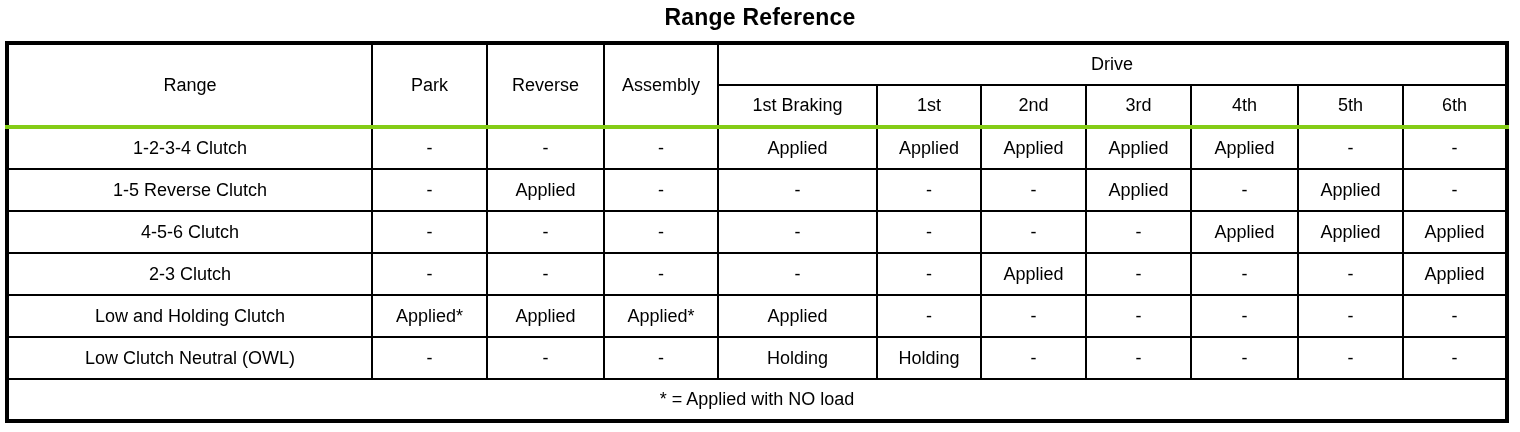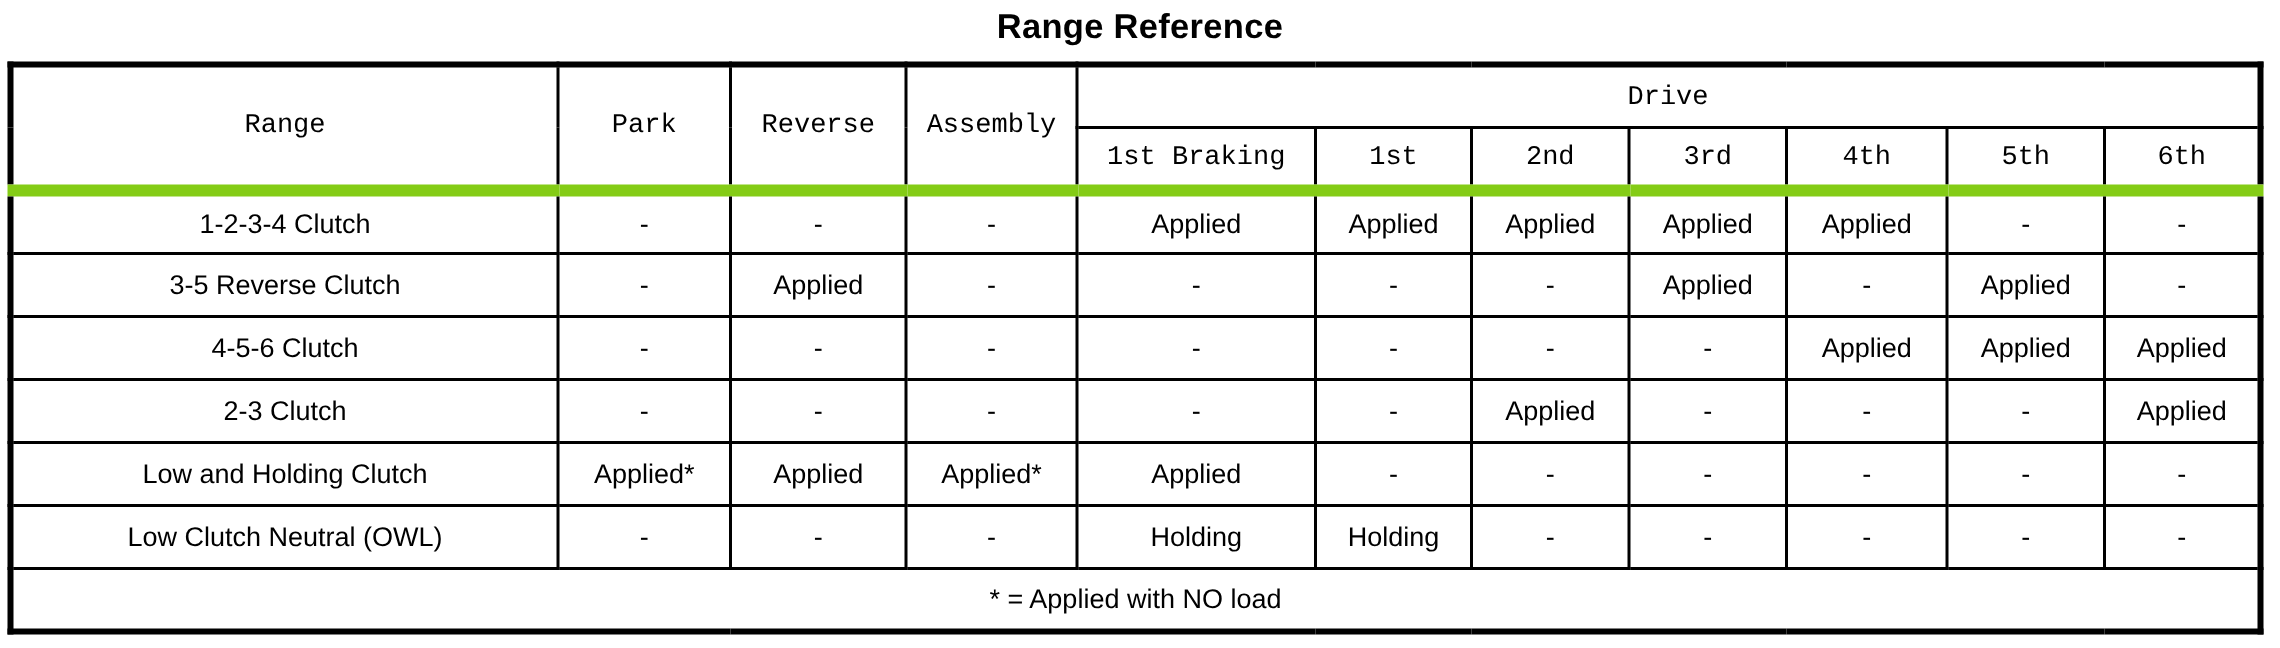--- a/index.html
+++ b/index.html
@@ -41,21 +41,20 @@
     font-weight: normal;
     padding: 0;
     height: 42px;
     box-sizing: border-box;
     text-align: center;
     vertical-align: middle;
     white-space: nowrap;
   }
   th.hdr {
     font-weight: bold;
-    font-family: Liberation Mono, monospace;
   }
   th.range-hdr {
     vertical-align: bottom;
     padding-bottom: 4px;
     height: 90px;
   }
   th.rowspan-hdr {
     vertical-align: bottom;
     padding-bottom: 4px;
     height: 90px;
@@ -68,21 +67,21 @@
     height: 44px;
     vertical-align: bottom;
     padding-bottom: 4px;
     margin-top: 41px;
   }
   td.row-label {
     text-align: left;
     padding-left: 8px;
   }
   tr.first-body-row > td {
-    border-top: 8px solid #84cc16;
+    border-top: 4px solid #84cc16;
   }
   td.footnote {
     text-align: left;
     padding-left: 8px;
     border-top: 4px solid #000;
     height: 38px;
   }
   
   col.c-range   { width: 365px; }
   col.c-park    { width: 115px; }
@@ -142,21 +141,21 @@
         <td>-</td>
         <td>Applied</td>
         <td>Applied</td>
         <td>Applied</td>
         <td>Applied</td>
         <td>Applied</td>
         <td>-</td>
         <td>-</td>
       </tr>
       <tr>
-        <td class="row-label">3-5 Reverse Clutch</td>
+        <td class="row-label">1-5 Reverse Clutch</td>
         <td>-</td>
         <td>Applied</td>
         <td>-</td>
         <td>-</td>
         <td>-</td>
         <td>-</td>
         <td>Applied</td>
         <td>-</td>
         <td>Applied</td>
         <td>-</td>

